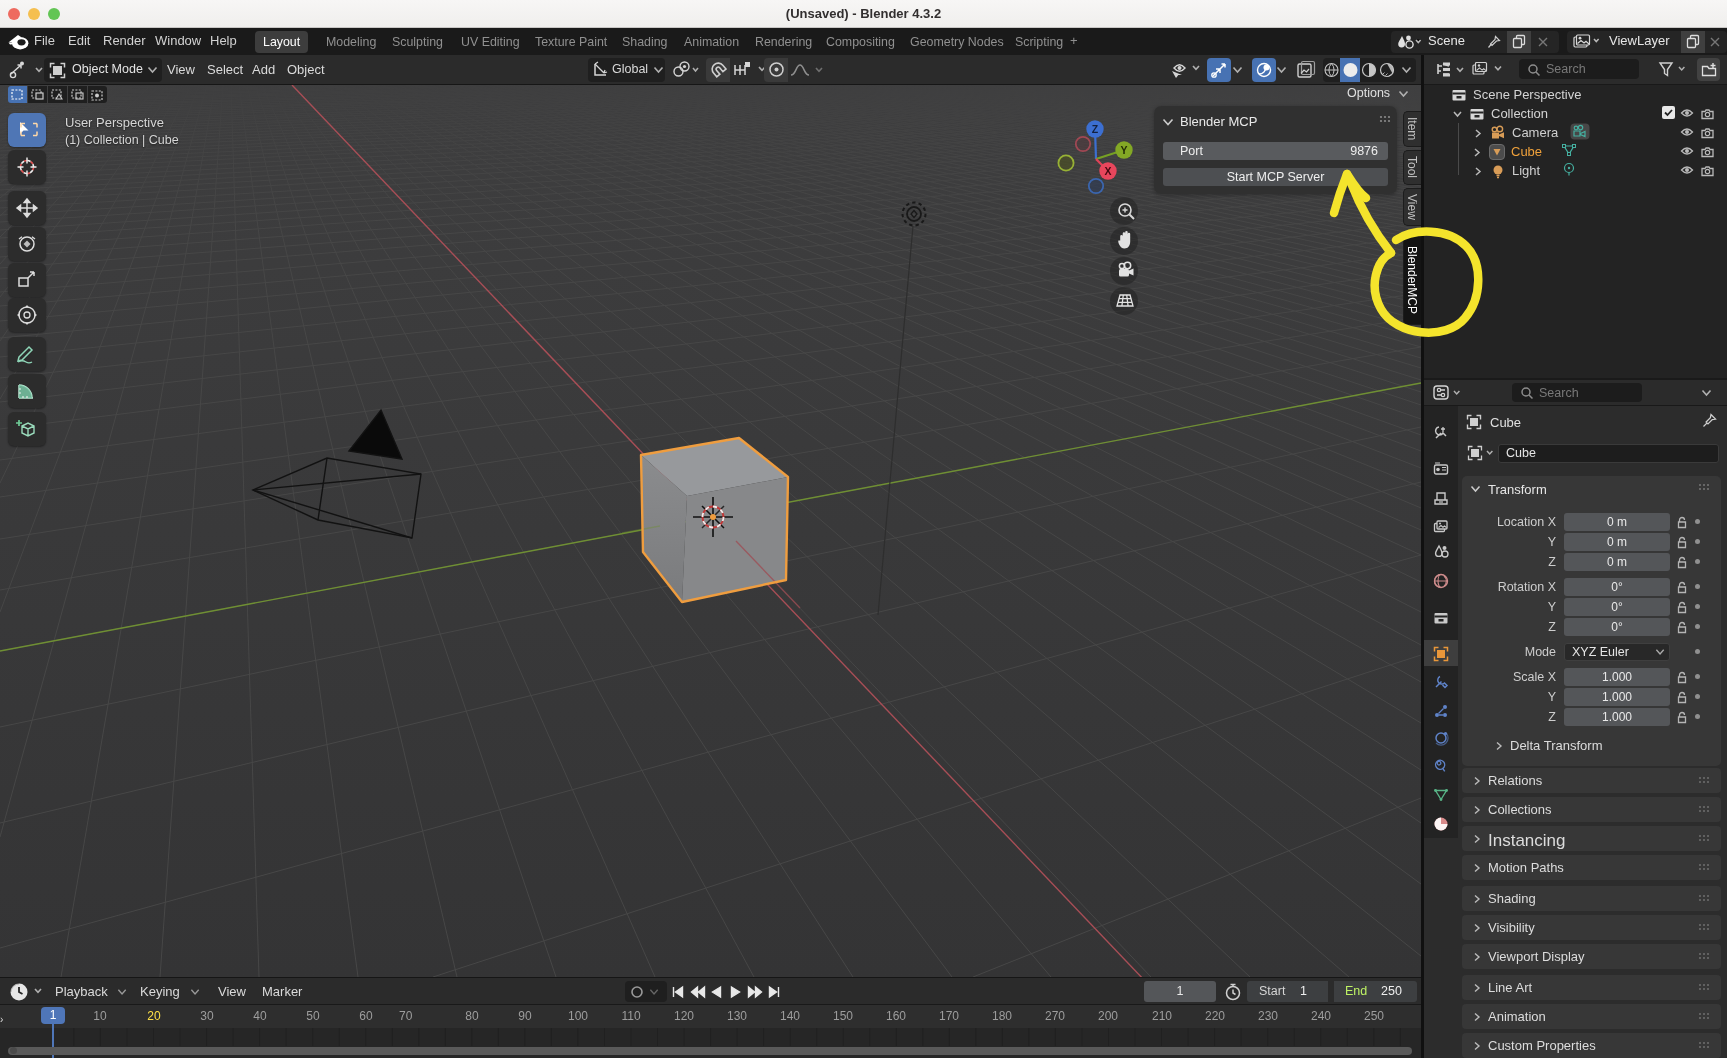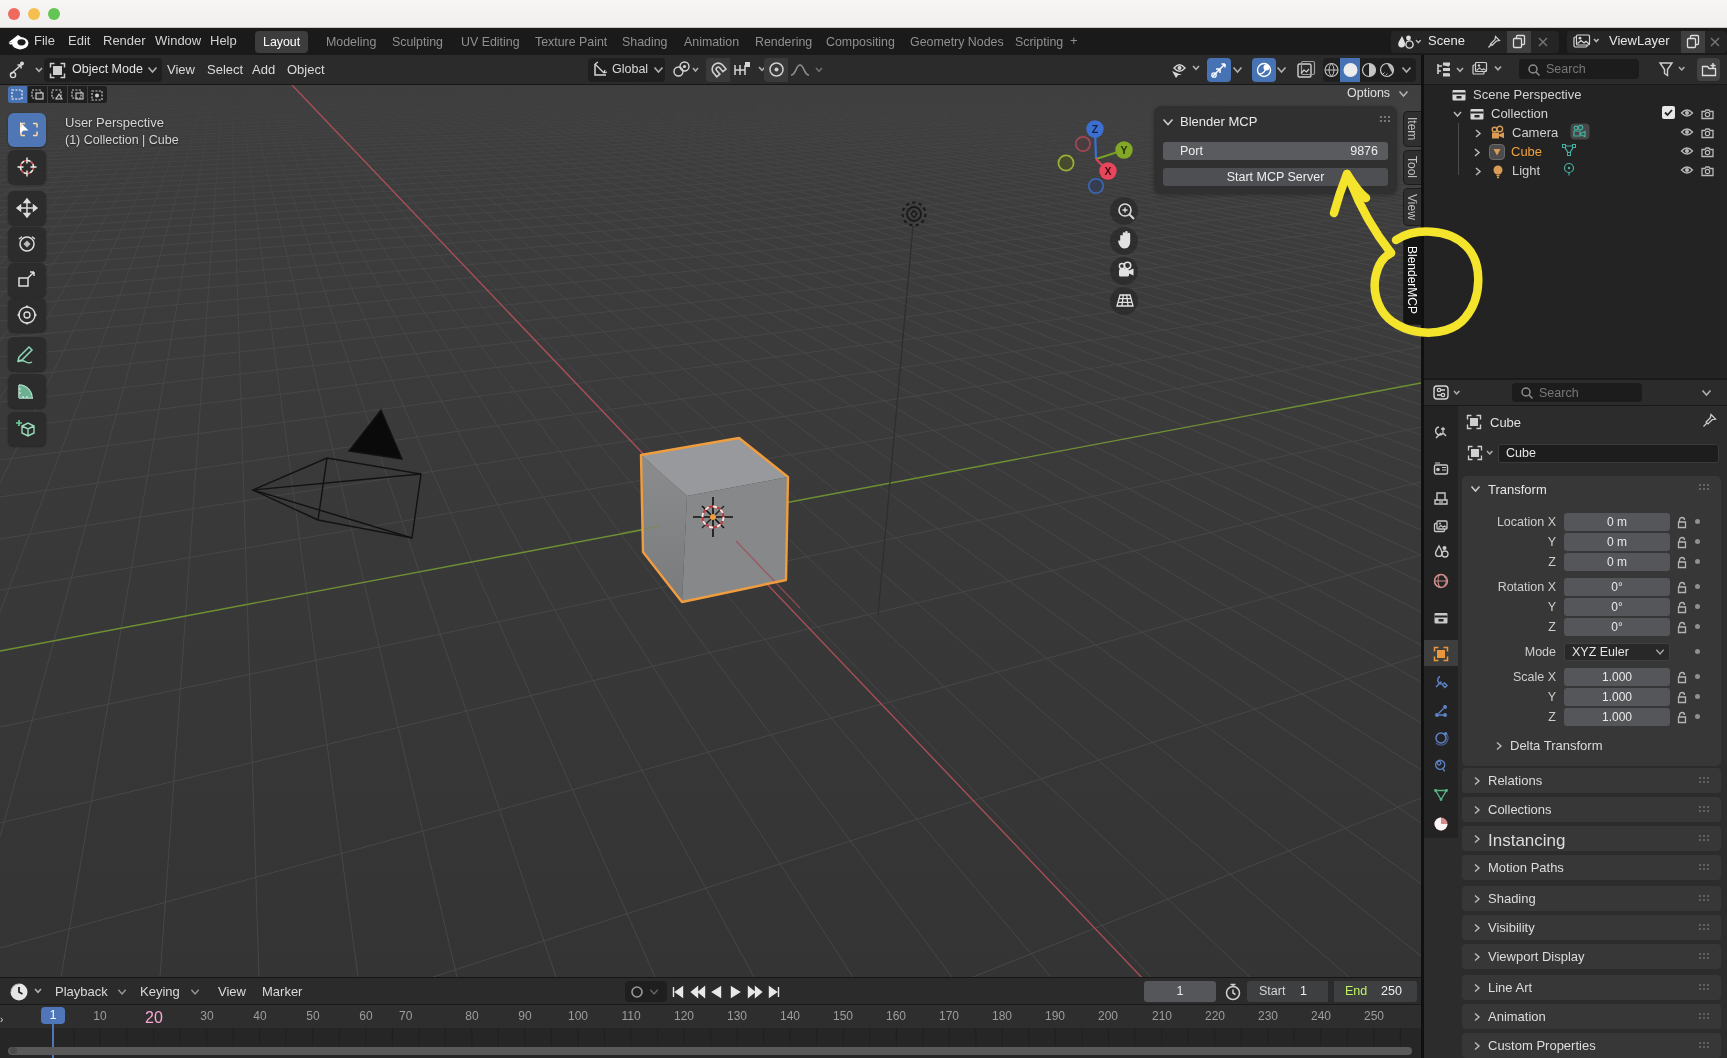--- a/index.html
+++ b/index.html
@@ -24,20 +24,21 @@
 .field{position:absolute;background:#545659;border-radius:3px;color:#e9e9e9;font-size:12px;text-align:center}
 .pline{stroke:#474747;stroke-width:1}
 </style></head>
 <body>
 <div id="app">
 
 <div class="abs" id="titlebar"></div>
 <div class="abs tl" style="left:8px;background:#ee6a5f"></div>
 <div class="abs tl" style="left:28px;background:#f5bf4f"></div>
 <div class="abs tl" style="left:48px;background:#62c554"></div>
+<div class="abs" id="title">(Unsaved) - Blender 4.3.2</div>
 <div class="abs" id="menubar"><svg class="abs" style="left:8px;top:5px" width="22" height="17" viewBox="0 0 22 17">
 <ellipse cx="12.2" cy="10.2" rx="8.2" ry="6.2" fill="#fff"></ellipse>
 <ellipse cx="13.5" cy="9.3" rx="4.1" ry="3.1" fill="#1c1c1c"></ellipse>
 <path d="M1 9 L10 2 L13 4 L6 9 Z" fill="#fff"></path>
 <path d="M0.5 9.6 L9 9 L9.5 11 L2 11.5 Z" fill="#fff"></path>
 </svg><div class="mi" style="left:34px">File</div><div class="mi" style="left:68px">Edit</div><div class="mi" style="left:103px">Render</div><div class="mi" style="left:155px">Window</div><div class="mi" style="left:210px">Help</div><div class="wtab act" style="left:255px">Layout</div><div class="wtab" style="left:318px">Modeling</div><div class="wtab" style="left:384px">Sculpting</div><div class="wtab" style="left:453px">UV Editing</div><div class="wtab" style="left:527px">Texture Paint</div><div class="wtab" style="left:614px">Shading</div><div class="wtab" style="left:676px">Animation</div><div class="wtab" style="left:747px">Rendering</div><div class="wtab" style="left:818px">Compositing</div><div class="wtab" style="left:902px">Geometry Nodes</div><div class="wtab" style="left:1007px">Scripting</div><div class="mi" style="left:1070px;color:#909090">+</div>
 <div class="abs" style="left:1391px;top:3px;width:168px;height:22px;background:#252525;border-radius:4px"></div>
 <svg class="abs" style="left:1396px;top:6px" width="26" height="16" viewBox="0 0 26 16">
  <path d="M6 2 C8 6 9 8 9 10 a3.4 3.4 0 1 1 -6.8 0 C2.2 8 4 6 6 2Z" fill="#e0e0e0"></path>
  <circle cx="12.5" cy="4" r="2.4" fill="#e0e0e0"></circle>
@@ -430,38 +431,38 @@
       <div class="abs" style="left:1300px;top:6px;font-size:12.5px;color:#eee">1</div>
       <div class="abs" style="left:1334px;top:3px;width:83px;height:21px;background:#3d3f41;border-radius:0 3px 3px 0"></div>
       <div class="abs" style="left:1345px;top:6px;font-size:12.5px;color:#bef264">End</div>
       <div class="abs" style="left:1381px;top:6px;font-size:12.5px;color:#eee">250</div>
       <div class="abs" style="left:0;top:27px;width:1421px;height:23px;background:#2e2e2e"></div>
       <div class="abs" style="left:0;top:50px;width:1421px;height:31px;background:#262626"></div>
       <svg class="abs" style="left:0;top:0" width="1421" height="81" viewBox="0 0 1421 81">
         <path d="M73.9 50 l0 18M100.4 50 l0 18M127.0 50 l0 18M153.5 50 l0 18M180.0 50 l0 18M206.6 50 l0 18M233.1 50 l0 18M259.6 50 l0 18M286.1 50 l0 18M312.7 50 l0 18M339.2 50 l0 18M365.7 50 l0 18M392.3 50 l0 18M418.8 50 l0 18M445.3 50 l0 18M471.8 50 l0 18M498.4 50 l0 18M524.9 50 l0 18M551.4 50 l0 18M577.9 50 l0 18M604.5 50 l0 18M631.0 50 l0 18M657.5 50 l0 18M684.1 50 l0 18M710.6 50 l0 18M737.1 50 l0 18M763.6 50 l0 18M790.2 50 l0 18M816.7 50 l0 18M843.2 50 l0 18M869.7 50 l0 18M896.3 50 l0 18M922.8 50 l0 18M949.3 50 l0 18M975.9 50 l0 18M1002.4 50 l0 18M1028.9 50 l0 18M1055.4 50 l0 18M1082.0 50 l0 18M1108.5 50 l0 18M1135.0 50 l0 18M1161.5 50 l0 18M1188.1 50 l0 18M1214.6 50 l0 18M1241.1 50 l0 18M1267.7 50 l0 18M1294.2 50 l0 18M1320.7 50 l0 18M1347.2 50 l0 18M1373.8 50 l0 18M1400.3 50 l0 18M1426.8 50 l0 18M1453.4 50 l0 18" stroke="#202020" stroke-width="1"></path>
       </svg>
       <div class="abs" style="left:80px;top:31px;width:40px;text-align:center;font-size:12px;color:#9d9d9d">10</div>
-      <div class="abs" style="left:134px;top:31px;width:40px;text-align:center;font-size:16px;color:#f9a8d4">20</div>
+      <div class="abs" style="left:134px;top:31px;width:40px;text-align:center;font-size:12px;color:#fde047">20</div>
       <div class="abs" style="left:187px;top:31px;width:40px;text-align:center;font-size:12px;color:#9d9d9d">30</div>
       <div class="abs" style="left:240px;top:31px;width:40px;text-align:center;font-size:12px;color:#9d9d9d">40</div>
       <div class="abs" style="left:293px;top:31px;width:40px;text-align:center;font-size:12px;color:#9d9d9d">50</div>
       <div class="abs" style="left:346px;top:31px;width:40px;text-align:center;font-size:12px;color:#9d9d9d">60</div>
       <div class="abs" style="left:399px;top:31px;width:40px;text-align:left;font-size:12px;color:#9d9d9d">70</div>
       <div class="abs" style="left:452px;top:31px;width:40px;text-align:center;font-size:12px;color:#9d9d9d">80</div>
       <div class="abs" style="left:505px;top:31px;width:40px;text-align:center;font-size:12px;color:#9d9d9d">90</div>
       <div class="abs" style="left:558px;top:31px;width:40px;text-align:center;font-size:12px;color:#9d9d9d">100</div>
       <div class="abs" style="left:611px;top:31px;width:40px;text-align:center;font-size:12px;color:#9d9d9d">110</div>
       <div class="abs" style="left:664px;top:31px;width:40px;text-align:center;font-size:12px;color:#9d9d9d">120</div>
       <div class="abs" style="left:717px;top:31px;width:40px;text-align:center;font-size:12px;color:#9d9d9d">130</div>
       <div class="abs" style="left:770px;top:31px;width:40px;text-align:center;font-size:12px;color:#9d9d9d">140</div>
       <div class="abs" style="left:823px;top:31px;width:40px;text-align:center;font-size:12px;color:#9d9d9d">150</div>
       <div class="abs" style="left:876px;top:31px;width:40px;text-align:center;font-size:12px;color:#9d9d9d">160</div>
       <div class="abs" style="left:929px;top:31px;width:40px;text-align:center;font-size:12px;color:#9d9d9d">170</div>
       <div class="abs" style="left:982px;top:31px;width:40px;text-align:center;font-size:12px;color:#9d9d9d">180</div>
-      <div class="abs" style="left:1035px;top:31px;width:40px;text-align:center;font-size:12px;color:#9d9d9d">190</div>
+      <div class="abs" style="left:1035px;top:31px;width:40px;text-align:center;font-size:12px;color:#9d9d9d">270</div>
       <div class="abs" style="left:1088px;top:31px;width:40px;text-align:center;font-size:12px;color:#9d9d9d">200</div>
       <div class="abs" style="left:1142px;top:31px;width:40px;text-align:center;font-size:12px;color:#9d9d9d">210</div>
       <div class="abs" style="left:1195px;top:31px;width:40px;text-align:center;font-size:12px;color:#9d9d9d">220</div>
       <div class="abs" style="left:1248px;top:31px;width:40px;text-align:center;font-size:12px;color:#9d9d9d">230</div>
       <div class="abs" style="left:1301px;top:31px;width:40px;text-align:center;font-size:12px;color:#9d9d9d">240</div>
       <div class="abs" style="left:1354px;top:31px;width:40px;text-align:center;font-size:12px;color:#9d9d9d">250</div>
       <div class="abs" style="left:41px;top:29px;width:24px;height:17px;background:#4f76b8;border-radius:4px;color:#fff;font-size:12px;text-align:center;line-height:17px">1</div>
       <div class="abs" style="left:51.5px;top:46px;width:2.5px;height:35px;background:#4f76b8"></div>
       <div class="abs" style="left:8px;top:69px;width:1404px;height:8px;background:#595959;border-radius:4px"></div>
       <div class="abs" style="left:10px;top:69px;width:7px;height:7px;background:#4a4a4a;border-radius:50%"></div>

